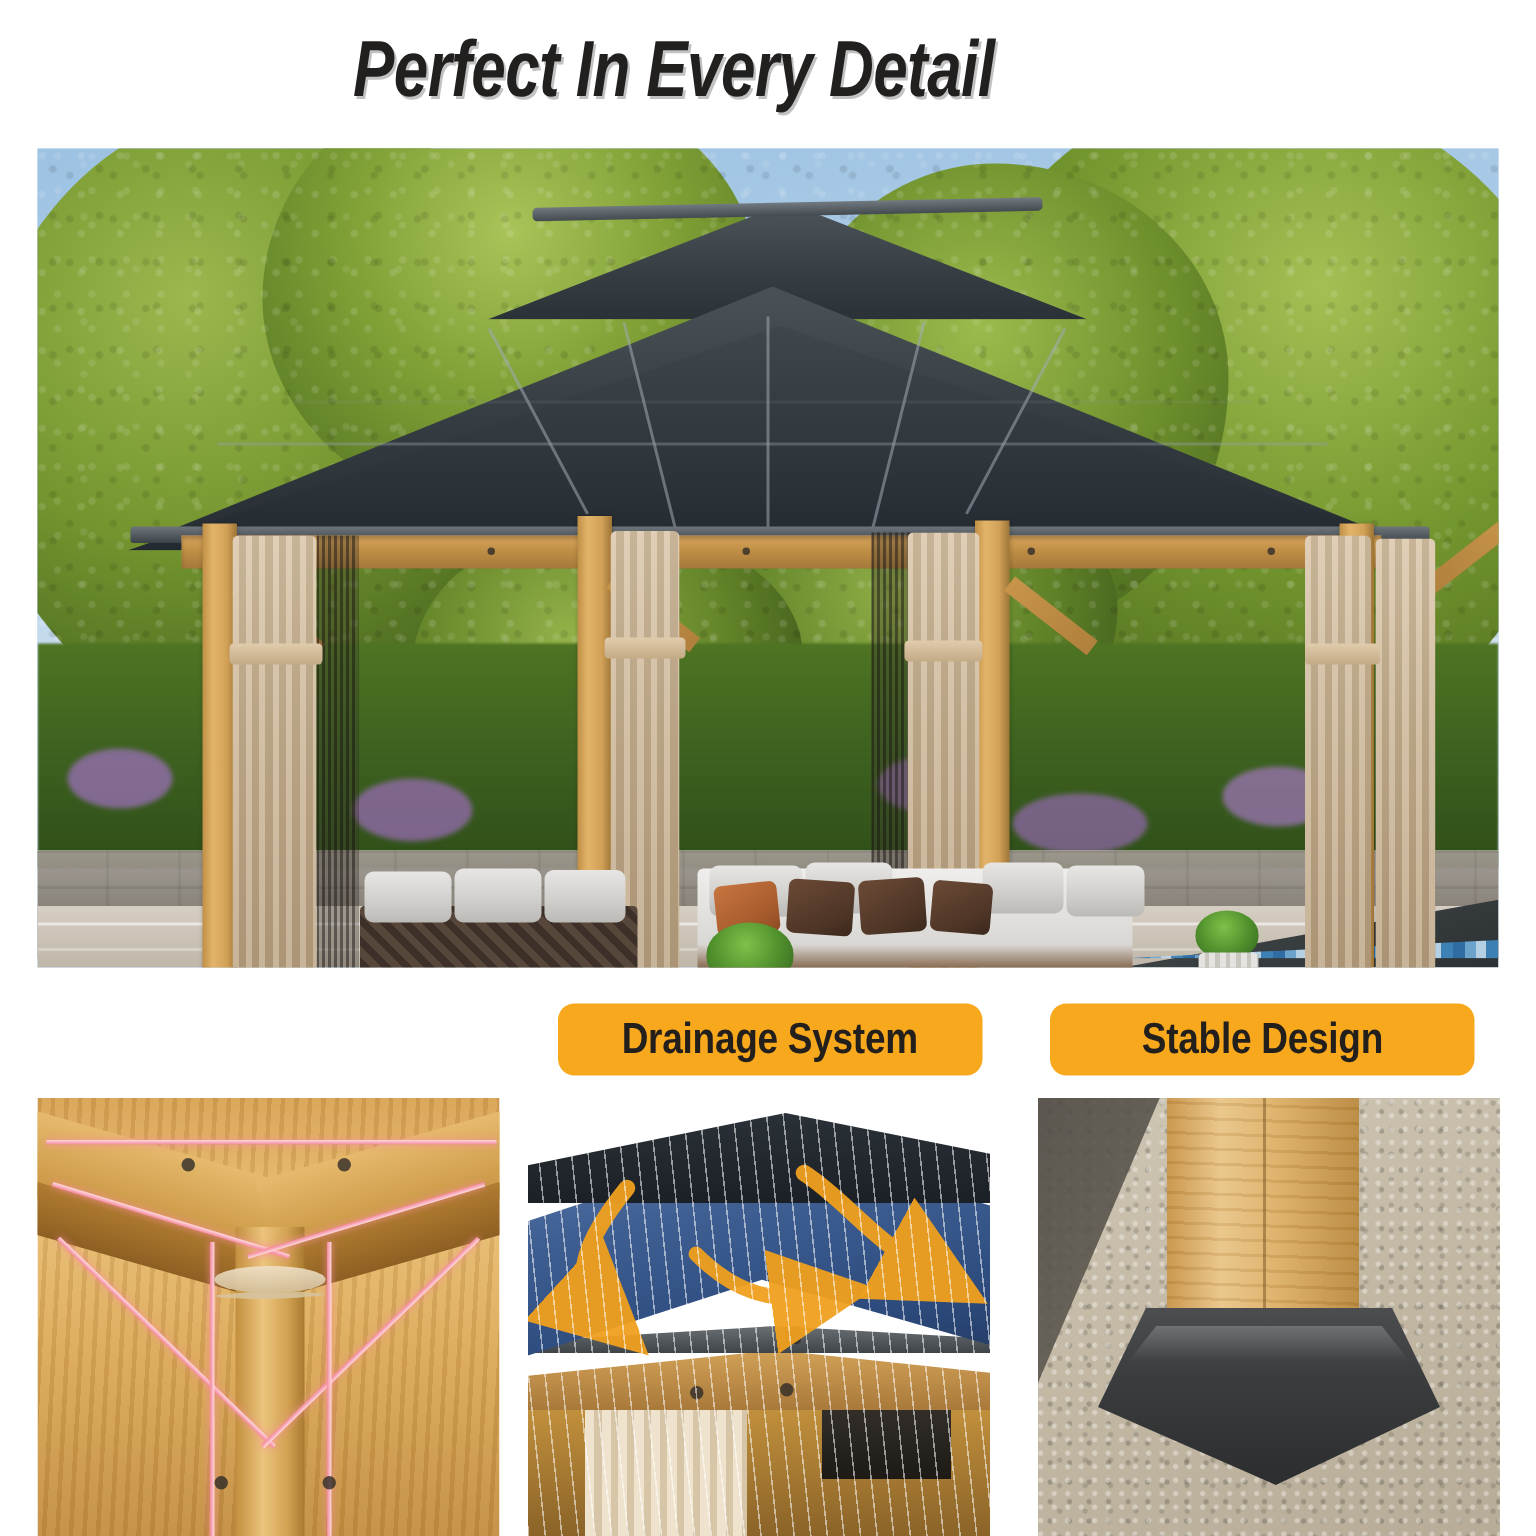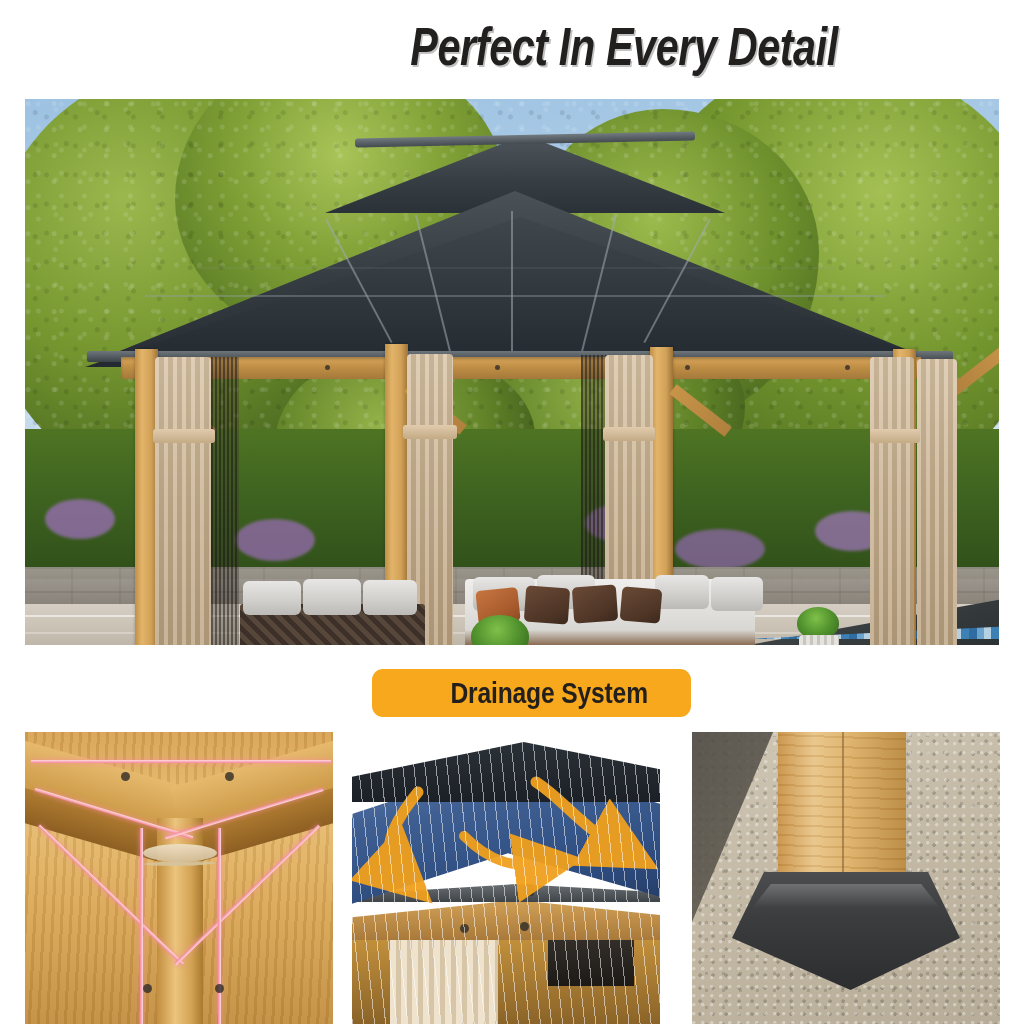--- a/index.html
+++ b/index.html
@@ -8,21 +8,21 @@
     background:#ffffff;
     font-family:"Liberation Sans", sans-serif;
     overflow:hidden;
     position:relative;
   }
   .page{position:relative;width:1024px;height:1024px;background:#fff;}
 
   
   .title-wrap{
     position:absolute;left:0;top:14px;width:898px;height:64px;
-    display:flex;align-items:center;justify-content:flex-end;
+    display:flex;align-items:center;justify-content:center;
   }
   .title{
     font-family:"Liberation Sans Narrow","Liberation Sans",sans-serif;
     font-size:53px;font-weight:bold;font-style:italic;
     color:#221f1f;letter-spacing:-0.5px;
     transform:scaleX(0.78);transform-origin:center;
     white-space:nowrap;
     text-shadow:2px 2px 0 rgba(120,120,120,.45);
   }
 
@@ -227,21 +227,21 @@
     position:absolute;height:48px;border-radius:11px;
     background:#f7a81c;
     display:flex;align-items:center;justify-content:center;
   }
   .pill-txt{
     font-family:"Liberation Sans Narrow","Liberation Sans",sans-serif;
     font-size:29px;font-weight:bold;color:#231f1c;
     transform:scaleX(0.85);white-space:nowrap;letter-spacing:-0.2px;
   }
   .pill-a{left:43px;width:283px;}
-  .pill-b{left:372px;width:283px;padding-left:36px;}
+  .pill-b{left:372px;width:283px;}
   .pill-c{left:700px;width:283px;}
 
   
   .panels{position:absolute;left:0;top:732px;width:1024px;height:292px;}
   .panel{position:absolute;top:0;width:308px;height:292px;overflow:hidden;}
   .panel-a{left:25px;}
   .panel-b{left:352px;}
   .panel-c{left:692px;}
 
   
@@ -463,20 +463,23 @@
 
     <div class="plant" style="left:446px;top:516px;width:58px;height:42px;"></div>
 
     <div class="plant" style="left:772px;top:508px;width:42px;height:32px;"></div>
     <div class="planter" style="left:774px;top:536px;width:40px;height:40px;"></div>
   </div>
 
   <div class="labels">
     <div class="pill pill-b">
       <span class="pill-txt">Drainage System</span>
+    </div>
+    <div class="pill pill-c">
+      <span class="pill-txt">Stable Design</span>
     </div>
   </div>
 
   <div class="panels">
 
     <div class="panel panel-a">
       <div class="woodbg"></div>
       <div class="rafter-l"></div>
       <div class="rafter-r"></div>
       <div class="wood-dark" style="left:0;top:56px;width:155px;height:34px;transform:rotate(16deg);transform-origin:left top;"></div>

